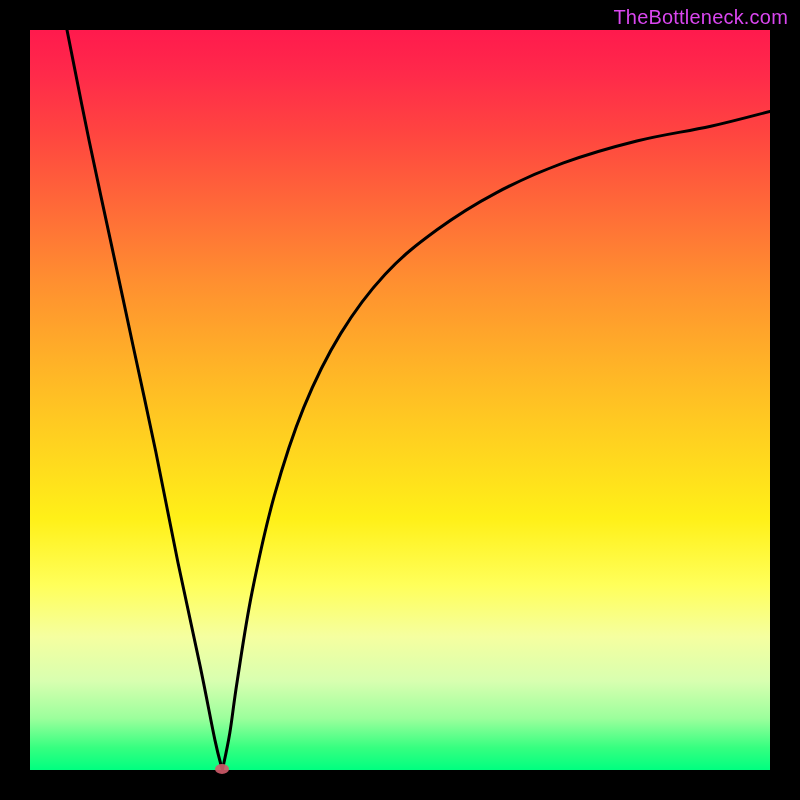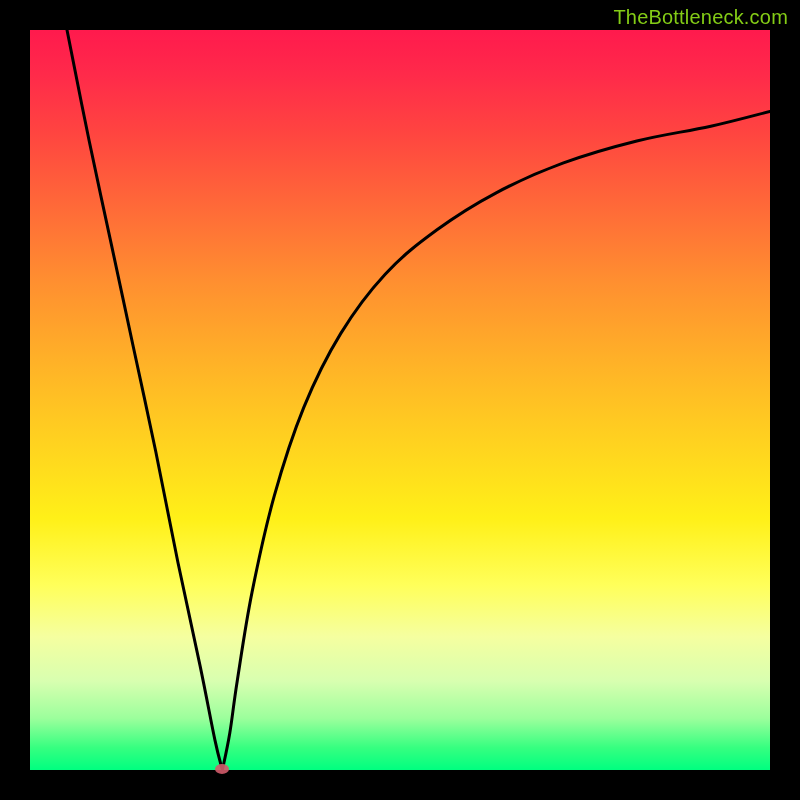--- a/index.html
+++ b/index.html
@@ -40,21 +40,21 @@
       #d8ffb0 88%,
       #9cff9c 93%,
       #36ff80 97%,
       #00ff80 100%
     );
   }
   .watermark {
     position: absolute;
     top: 6px;
     right: 12px;
-    color: #84cc16;
+    color: #d946ef;
     font-size: 20px;
     font-weight: 400;
     letter-spacing: 0.2px;
     z-index: 5;
     user-select: none;
   }
   svg.curve {
     position: absolute;
     top: 0;
     left: 0;

